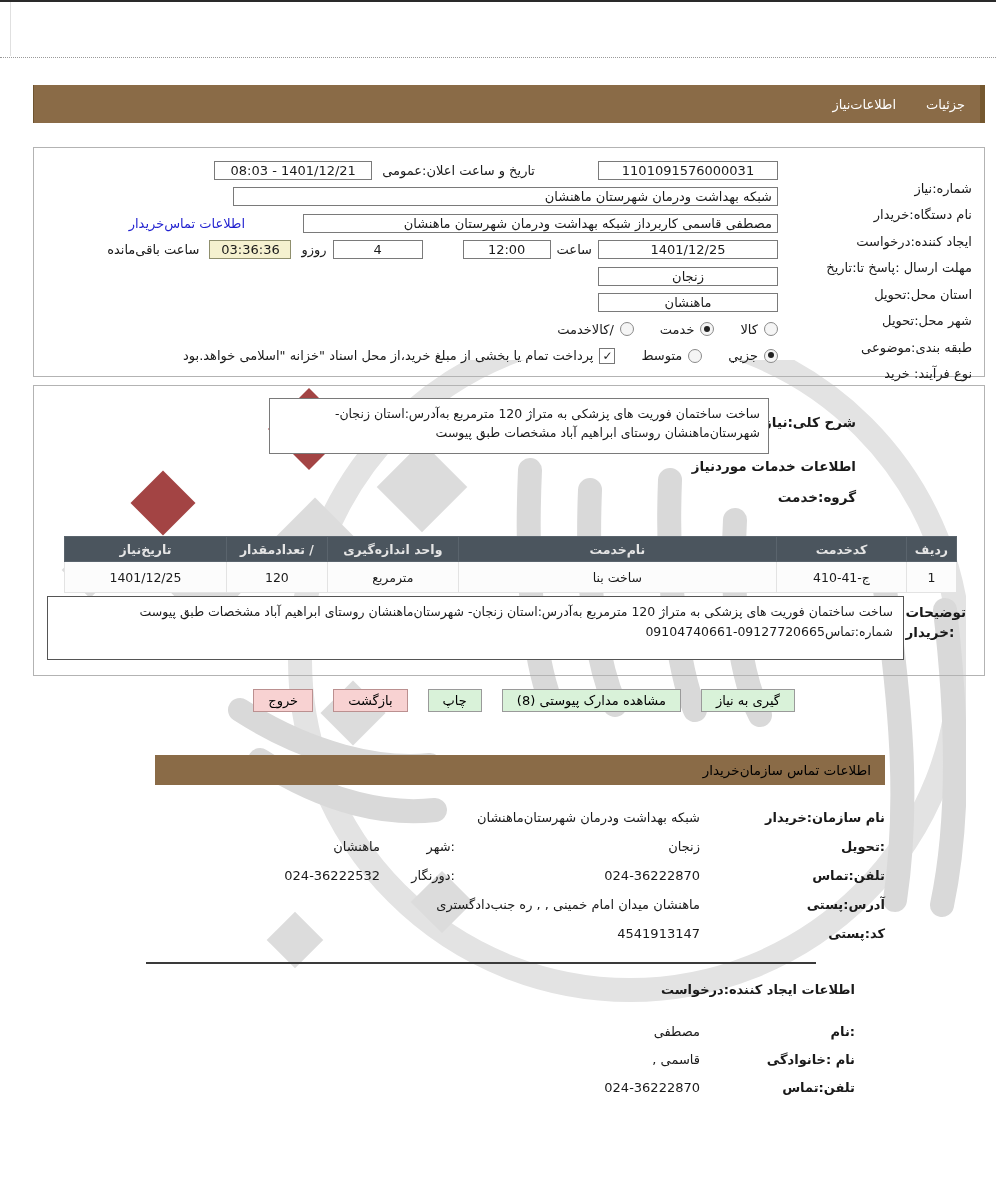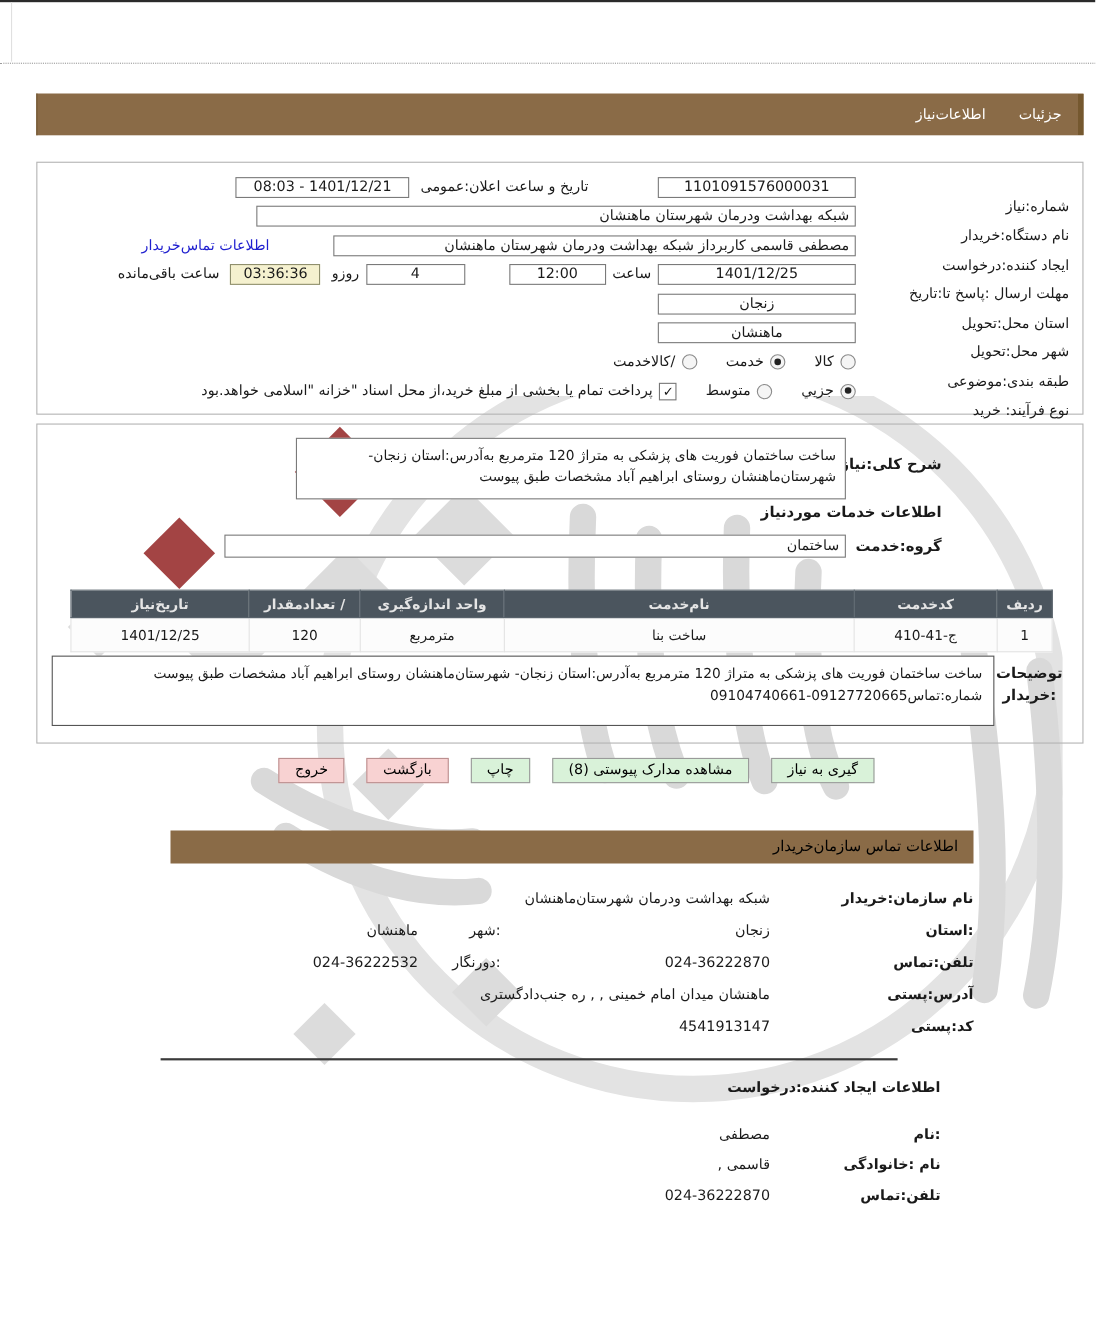--- a/index.html
+++ b/index.html
@@ -49,21 +49,21 @@
   .svc-heading{position:absolute;top:72px;right:128px;font-weight:bold;font-size:13.5px;}
   .grp-label{position:absolute;top:103px;right:128px;font-weight:bold;font-size:13.5px;}
   .grp-box{position:absolute;top:100px;right:215px;width:565px;height:21px;border:1px solid #7a7a7a;background:#fff;
            font-size:13px;display:flex;align-items:center;padding:0 5px;box-sizing:border-box;}
 
   .svc-table{position:absolute;top:150px;right:27px;width:893px;border-collapse:collapse;font-size:12.5px;
              border:1px solid #cfcfcf;background:#fff;}
   .svc-table th{background:#4b555e;color:#e5e5e5;font-weight:bold;height:24px;border:1px solid #5a646d;padding:0 4px;}
   .svc-table td{height:30px;text-align:center;border:1px solid #e3e3e3;background:#fcfcfc;padding:0 4px;}
 
-  .notes-label{position:absolute;top:216px;right:18px;font-weight:bold;font-size:13.5px;line-height:1.5;text-align:center;}
+  .notes-label{position:absolute;top:216px;right:18px;font-weight:bold;font-size:13.5px;line-height:1.5;text-align:left;}
   .notes-box{position:absolute;top:210px;right:80px;width:857px;height:64px;border:1px solid #555;background:#fff;
              font-size:12.5px;padding:5px 10px;box-sizing:border-box;text-align:right;line-height:1.6;white-space:pre-line;}
 
   
   .btnrow{position:absolute;top:689px;right:201px;display:flex;gap:20px;z-index:1;}
   .btn{height:23px;border:1px solid #9a9a9a;background:#d9f2d9;font-size:13px;
        display:flex;align-items:center;padding:0 14px;cursor:pointer;box-sizing:border-box;font-family:inherit;}
   .btn.pink{background:#f8d2d2;border-color:#bb9090;}
 
   
@@ -177,21 +177,20 @@
     </div>
   </div>
 
   <div class="panel panel2">
     <span class="desc-label">شرح کلی:نیاز</span>
     <div class="desc-box">ساخت ساختمان فوریت های پزشکی به متراژ 120 مترمربع به‌آدرس:استان زنجان- شهرستان‌ماهنشان روستای ابراهیم آباد مشخصات طبق پیوست</div>
 
     <span class="svc-heading">اطلاعات خدمات موردنیاز</span>
 
     <span class="grp-label">گروه:خدمت</span>
-    <div class="grp-box">ساختمان</div>
 
     <table class="svc-table">
       <thead>
         <tr>
           <th style="width:42px">ردیف</th>
           <th style="width:128px">کدخدمت</th>
           <th style="width:338px">نام‌خدمت</th>
           <th style="width:128px">واحد اندازه‌گیری</th>
           <th style="width:95px">/ تعدادمقدار</th>
           <th style="width:162px">تاریخ‌نیاز</th>
@@ -228,21 +227,21 @@
   <div class="bar2">
     <span>اطلاعات  تماس سازمان‌خریدار</span>
   </div>
 
   <div class="contact">
     <div class="crow">
       <span class="clabel">نام سازمان:خریدار</span>
       <span class="cval1" style="width:auto">شبکه بهداشت ودرمان شهرستان‌ماهنشان</span>
     </div>
     <div class="crow">
-      <span class="clabel">:استان</span>
+      <span class="clabel">:تحویل</span>
       <span class="cval1">زنجان</span>
       <span class="clabel2">:شهر</span>
       <span>ماهنشان</span>
     </div>
     <div class="crow">
       <span class="clabel">تلفن:تماس</span>
       <span class="cval1 ltr" style="text-align:right">024-36222870</span>
       <span class="clabel2">:دورنگار</span>
       <span class="ltr">024-36222532</span>
     </div>

